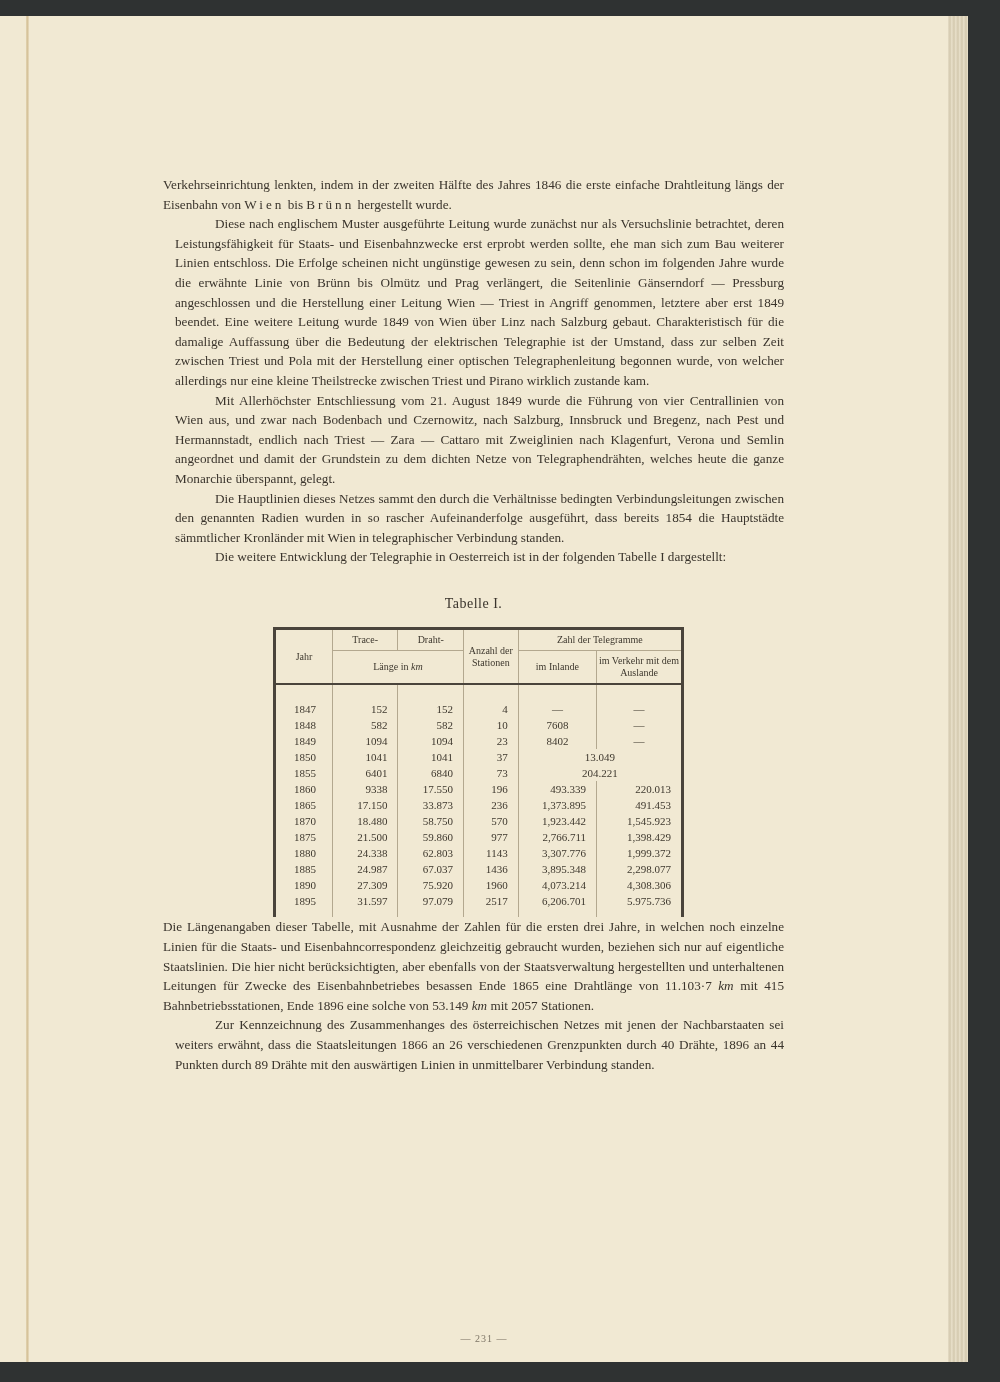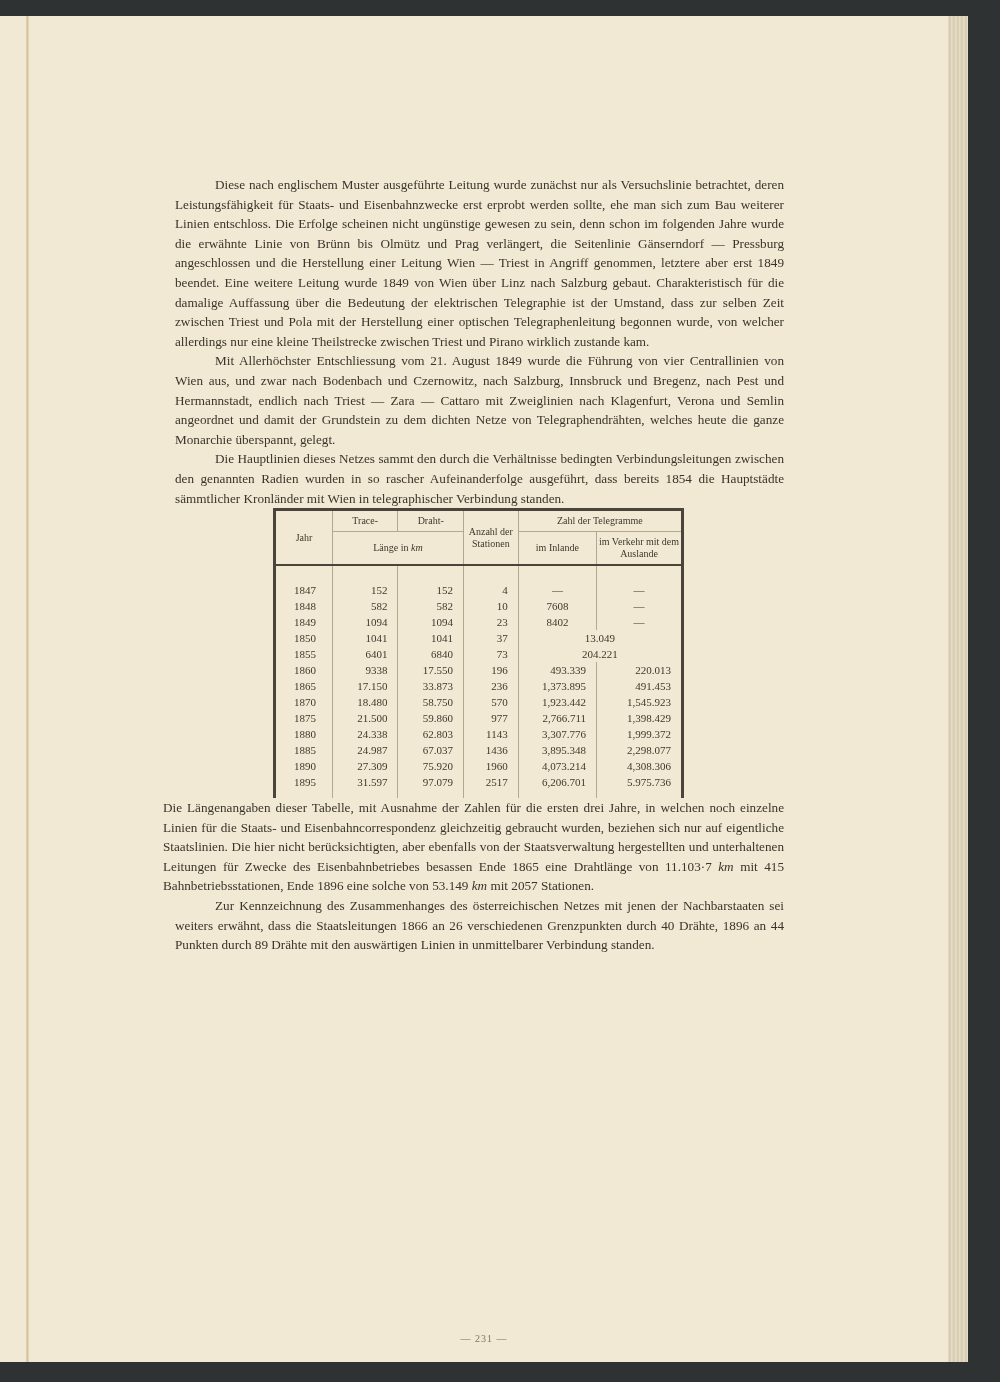--- a/index.html
+++ b/index.html
@@ -60,24 +60,27 @@
   }
 </style>
 </head>
 <body>
 
 <div class="page">
   <div class="gutter"></div>
   <div class="edge"></div>
 
   <div class="content">
+    <p><span>Verkehrseinrichtung lenkten, indem in der zweiten Hälfte des Jahres 1846 die erste einfache Drahtleitung längs der Eisenbahn von </span><span class="sp">Wien</span><span> bis </span><span class="sp">Brünn</span><span> hergestellt wurde.</span></p>
     <p class="indent">Diese nach englischem Muster ausgeführte Leitung wurde zunächst nur als Versuchslinie betrachtet, deren Leistungsfähigkeit für Staats- und Eisenbahnzwecke erst erprobt werden sollte, ehe man sich zum Bau weiterer Linien entschloss. Die Erfolge scheinen nicht ungünstige gewesen zu sein, denn schon im folgenden Jahre wurde die erwähnte Linie von Brünn bis Olmütz und Prag verlängert, die Seitenlinie Gänserndorf — Pressburg angeschlossen und die Herstellung einer Leitung Wien — Triest in Angriff genommen, letztere aber erst 1849 beendet. Eine weitere Leitung wurde 1849 von Wien über Linz nach Salzburg gebaut. Charakteristisch für die damalige Auffassung über die Bedeutung der elektrischen Telegraphie ist der Umstand, dass zur selben Zeit zwischen Triest und Pola mit der Herstellung einer optischen Telegraphenleitung begonnen wurde, von welcher allerdings nur eine kleine Theilstrecke zwischen Triest und Pirano wirklich zustande kam.</p>
     <p class="indent">Mit Allerhöchster Entschliessung vom 21. August 1849 wurde die Führung von vier Centrallinien von Wien aus, und zwar nach Bodenbach und Czernowitz, nach Salzburg, Innsbruck und Bregenz, nach Pest und Hermannstadt, endlich nach Triest — Zara — Cattaro mit Zweiglinien nach Klagenfurt, Verona und Semlin angeordnet und damit der Grundstein zu dem dichten Netze von Telegraphendrähten, welches heute die ganze Monarchie überspannt, gelegt.</p>
     <p class="indent">Die Hauptlinien dieses Netzes sammt den durch die Verhältnisse bedingten Verbindungsleitungen zwischen den genannten Radien wurden in so rascher Aufeinanderfolge ausgeführt, dass bereits 1854 die Hauptstädte sämmtlicher Kronländer mit Wien in telegraphischer Verbindung standen.</p>
-
+    <p class="indent">Die weitere Entwicklung der Telegraphie in Oesterreich ist in der folgenden Tabelle I dargestellt:</p>
+
+    <div class="table-title">Tabelle I.</div>
 
     <div class="table-wrap">
       <table class="stats">
         <thead>
           <tr>
             <th rowspan="2" class="bottom" style="width:52px">Jahr</th>
             <th style="width:60px">Trace-</th>
             <th style="width:60px">Draht-</th>
             <th rowspan="2" class="bottom" style="width:50px">Anzahl der Stationen</th>
             <th colspan="2">Zahl der Telegramme</th>

